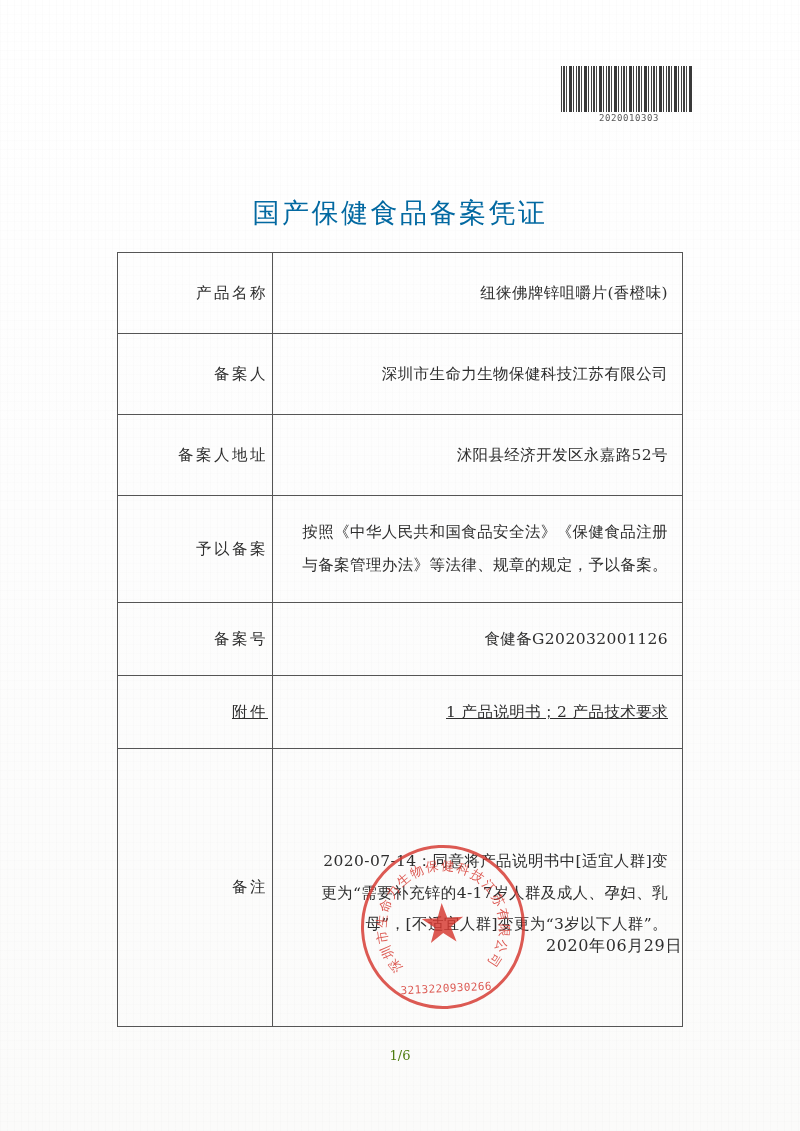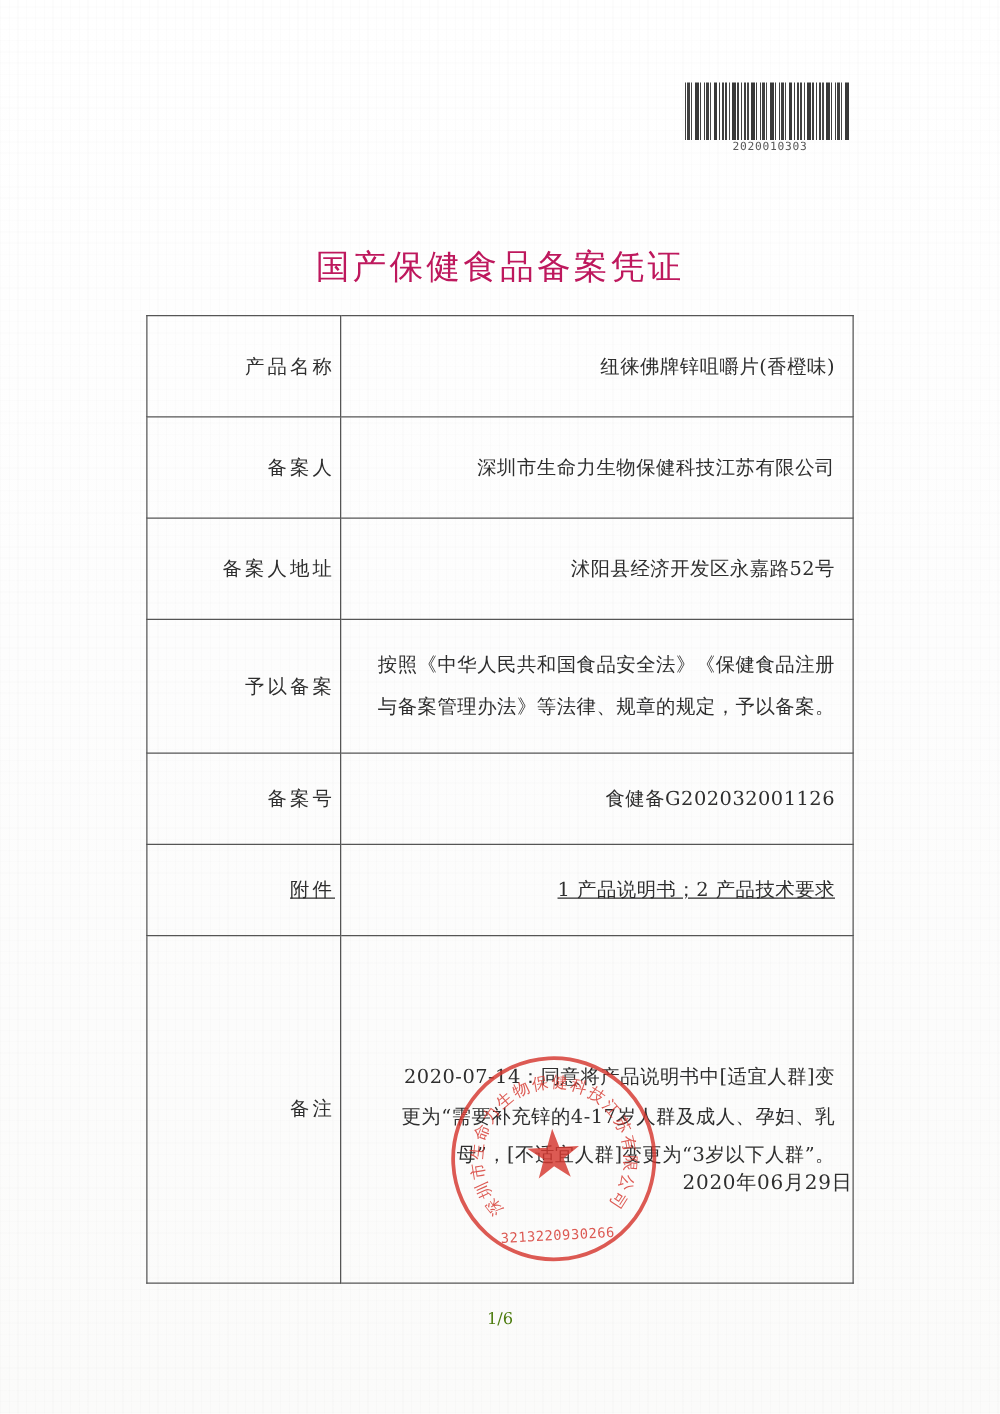--- a/index.html
+++ b/index.html
@@ -34,21 +34,21 @@
   }
 
   .sheet {
     position: absolute;
     inset: 0;
   }
 
   
   .barcode-block {
     position: absolute;
-    left: 548px;
+    left: 561px;
     top: 66px;
     width: 136px;
     text-align: center;
   }
   .barcode-bars {
     height: 46px;
     width: 132px;
     background-image: repeating-linear-gradient(
       90deg,
       #262626 0px, #262626 1px,
@@ -75,21 +75,21 @@
 
   
   .doc-title {
     position: absolute;
     left: 0;
     right: 0;
     top: 195px;
     text-align: center;
     font-size: 27px;
     letter-spacing: 2.5px;
-    color: #be185d;
+    color: #0369a1;
     font-family: "DejaVu Serif", "Liberation Serif", serif;
   }
 
   
   .cert-table {
     position: absolute;
     left: 117px;
     top: 252px;
     width: 566px;
     border-collapse: collapse;

